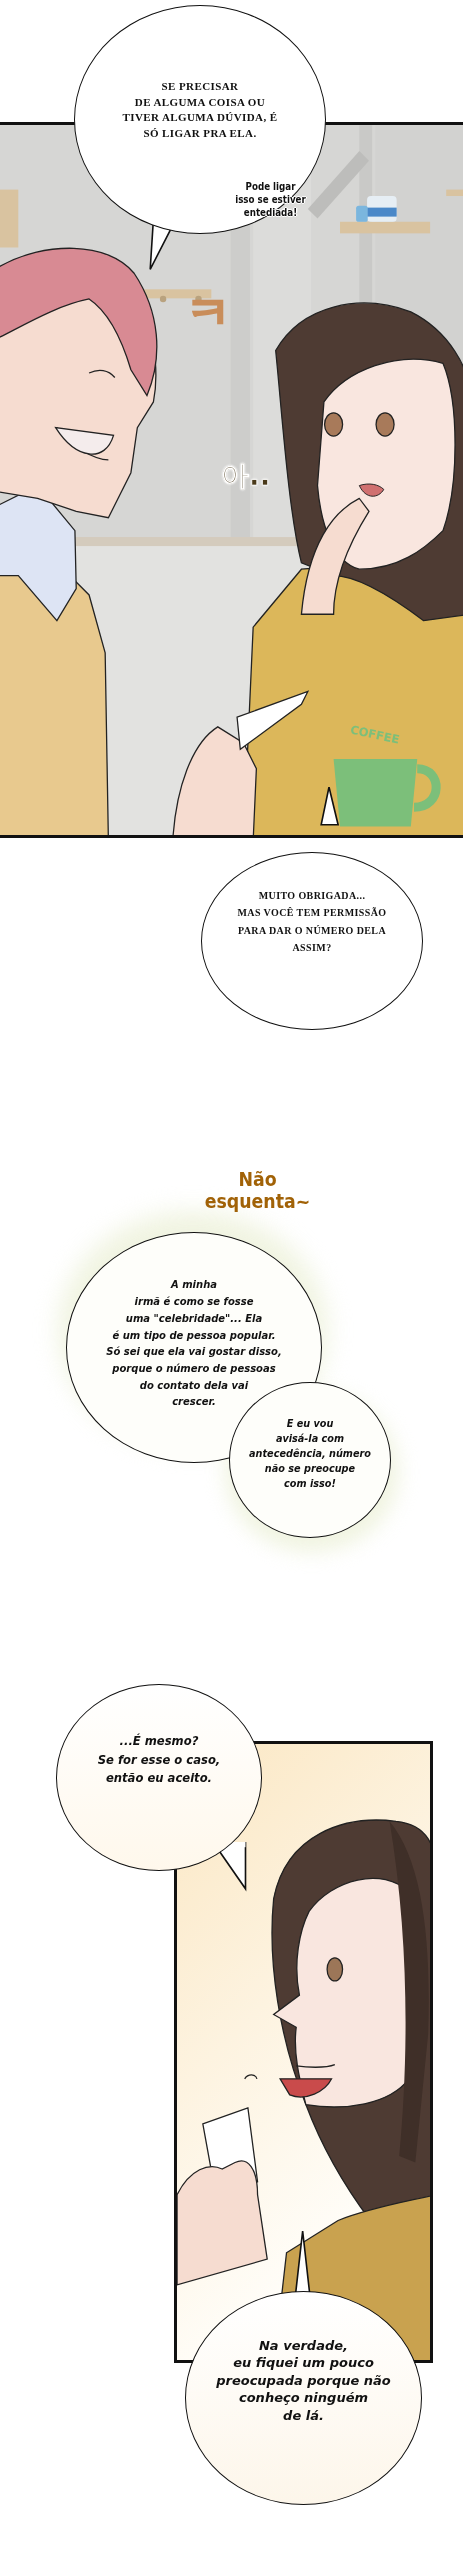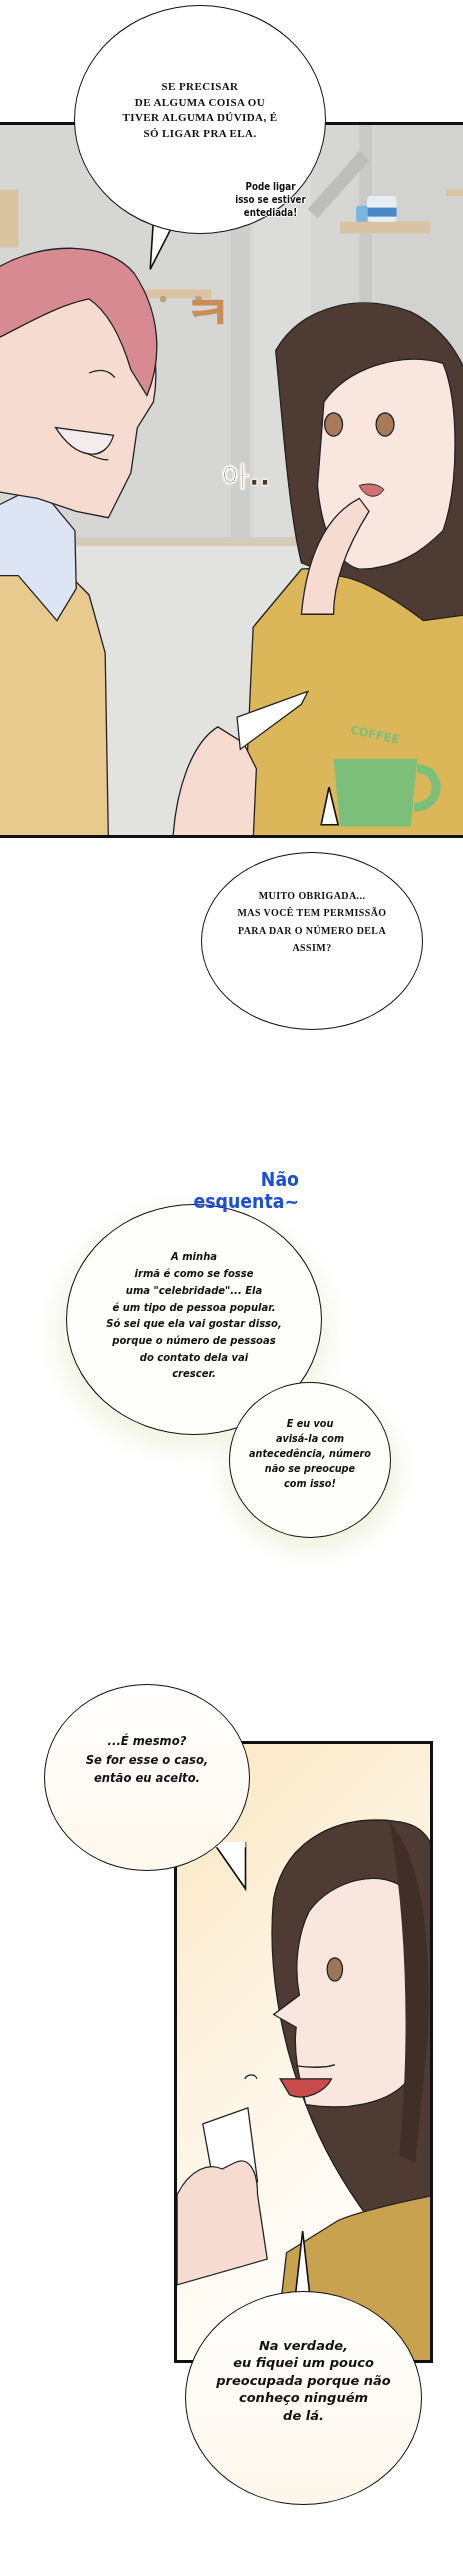--- a/index.html
+++ b/index.html
@@ -98,24 +98,24 @@
 <div class="bubble" style="left:201px; top:852px; width:222px; height:178px;">
   <div class="txt caps" style="margin-top:-39px; font-size:10px; line-height:17.4px;">MUITO OBRIGADA...
 MAS VOCÊ TEM PERMISSÃO
 PARA DAR O NÚMERO DELA
 ASSIM?</div>
 </div>
 
 <div class="abs" style="left:58px; top:1211px; width:270px; height:238px; border-radius:50%; background:#eef2dc; filter:blur(11.6px); opacity:0.85;"></div>
 <div class="abs" style="left:225px; top:1391px; width:174px; height:161px; border-radius:50%; background:#eef2dc; filter:blur(10.3px); opacity:0.85;"></div>
 
-<div class="abs" style="left:190px; top:1169px; width:109px; text-align:right; white-space:pre-line; font-family:'DejaVu Sans Condensed','DejaVu Sans', sans-serif; font-size:19.3px; line-height:22px; font-weight:700; color:#1d4ed8; z-index:8;">Não
+<div class="abs" style="left:203px; top:1169px; width:109px; text-align:center; white-space:pre-line; font-family:'DejaVu Sans Condensed','DejaVu Sans', sans-serif; font-size:19.3px; line-height:22px; font-weight:700; color:#a16207; z-index:8;">Não
 esquenta~</div>
 
-<div class="bubble" style="left:66px; top:1204px; width:256px; height:231px; background:#fefefa;">
+<div class="bubble" style="left:66px; top:1232px; width:256px; height:231px; background:#fefefa;">
   <div class="txt hand" style="font-size:10px; line-height:16.7px; margin-top:-6.4px;">A minha
 irmã é como se fosse
 uma "celebridade"... Ela
 é um tipo de pessoa popular.
 Só sei que ela vai gostar disso,
 porque o número de pessoas
 do contato dela vai
 crescer.</div>
 </div>
 <div class="bubble" style="left:229px; top:1382px; width:162px; height:156px; background:#fefefa;">
@@ -143,21 +143,21 @@
     <polygon points="40,590 110,565 125,680 60,700" fill="#ffffff" stroke="#222" stroke-width="2"></polygon>
     <path d="M0,700 C20,660 50,650 70,660 L90,650 C110,640 125,660 125,700 L140,800 L0,840 Z" fill="#f6dcd0" stroke="#222" stroke-width="2"></path>
     <path d="M105,520 C110,512 122,512 124,520" fill="none" stroke="#222" stroke-width="2"></path>
   </svg>
 </div>
 
 <svg class="tail" style="left:213px; top:1842px;" width="39" height="52" viewBox="0 0 60 80">
   <polygon points="0,0 50,0 50,72" fill="#fff" stroke="#111" stroke-width="2.5"></polygon>
   <rect x="0" y="0" width="50" height="8" fill="#fff"></rect>
 </svg>
-<div class="bubble" style="left:44px; top:1684px; width:206px; height:187px; background:linear-gradient(180deg,#ffffff 0%,#fff8ec 100%);">
+<div class="bubble" style="left:56px; top:1684px; width:206px; height:187px; background:linear-gradient(180deg,#ffffff 0%,#fff8ec 100%);">
   <div class="txt hand" style="font-size:11.6px; line-height:18.7px; margin-top:-35px;">...É mesmo?
 Se for esse o caso,
 então eu aceito.</div>
 </div>
 
 <svg class="tail" style="left:293px; top:2231px;" width="19.3" height="64" viewBox="0 0 30 100">
   <polygon points="4,98 15,0 26,98" fill="#fff" stroke="#111" stroke-width="2.5"></polygon>
 </svg>
 <div class="bubble" style="left:185px; top:2291px; width:237px; height:214px; background:linear-gradient(180deg,#ffffff 0%,#fdf6ea 100%);">
   <div class="txt hand" style="font-size:13px; line-height:17.4px; margin-top:-35px;">Na verdade,

